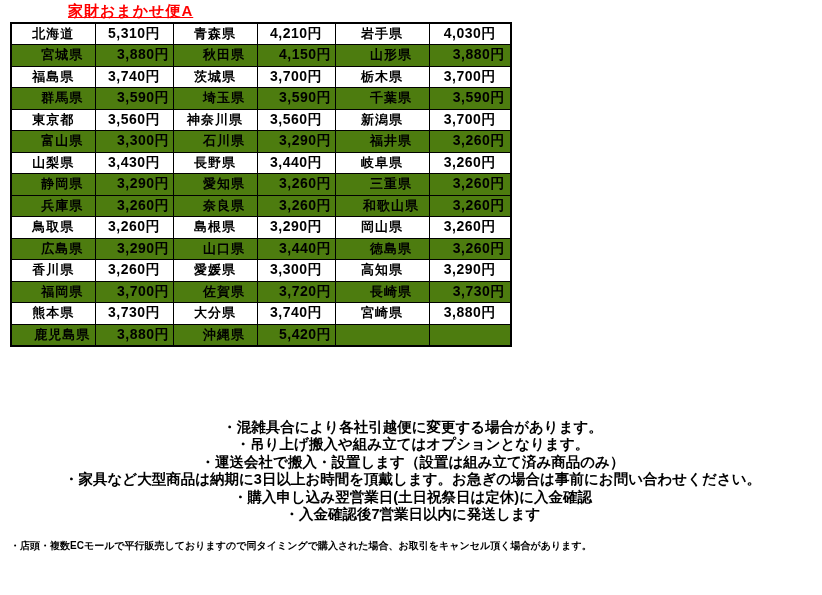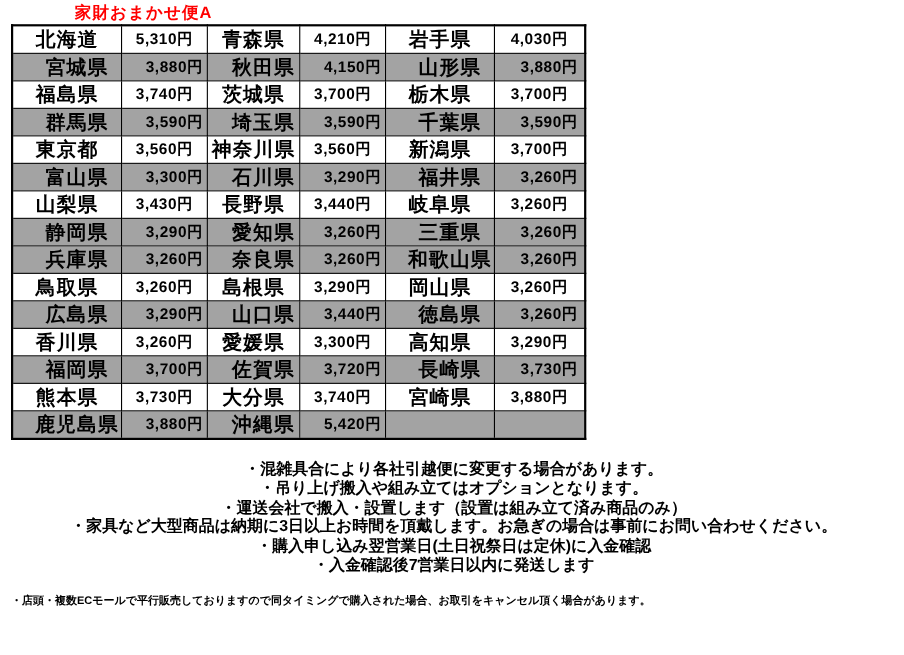--- a/index.html
+++ b/index.html
@@ -13,42 +13,43 @@
   .page { position: relative; width: 822px; height: 595px; overflow: hidden; }
 
   .table-title {
     position: absolute;
     left: 68px; top: 2px;
     font-size: 15px;
     font-weight: bold;
     color: #ff0000;
     letter-spacing: 1px;
     white-space: nowrap;
+    text-decoration: underline;
   }
 
   table.price-table {
     position: absolute;
     left: 10px; top: 22px;
     border-collapse: collapse;
     table-layout: fixed;
     border: 2px solid #000000;
   }
   table.price-table td {
     border: 1.5px solid #000000;
     height: 21.5px;
     padding: 0 2px;
     text-align: center;
     vertical-align: middle;
     font-weight: bold;
     white-space: nowrap;
     overflow: hidden;
     background: #ffffff;
   }
-  table.price-table tr.alt td { background: #a3a3a3; padding-left: 20px; }
-  td.pref  { font-size: 18px; letter-spacing: 1px; }
+  table.price-table tr.alt td { background: #4d7c0f; padding-left: 20px; }
+  td.pref  { font-size: 13px; letter-spacing: 1px; }
   td.price { font-size: 14px; letter-spacing: 0.5px; margin-left: 37px; }
 
   .notes {
     position: absolute;
     left: 10px; top: 419px;
     width: 805px;
   }
   .notes-heading {
     font-size: 16px;
     font-weight: bold;

